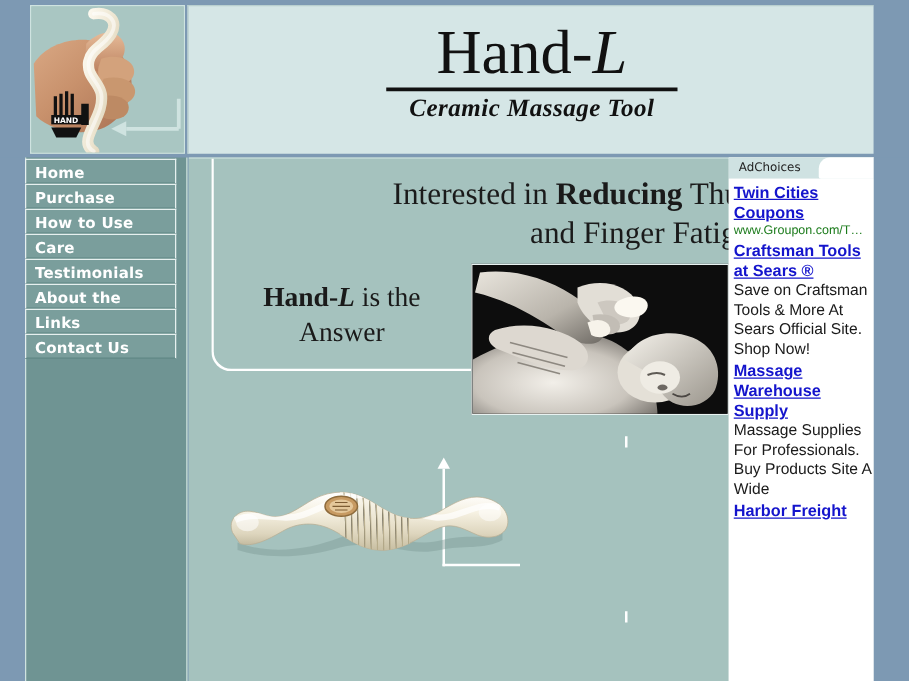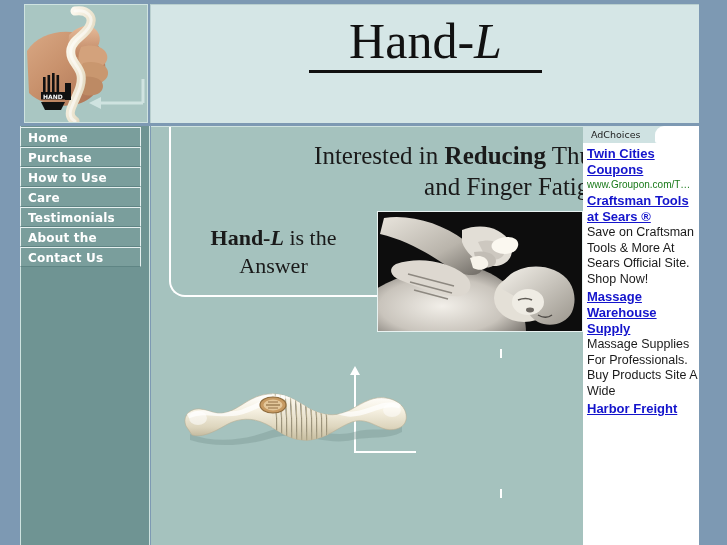--- a/index.html
+++ b/index.html
@@ -240,20 +240,21 @@
 <body>
 
 <div id="page">
 
   <div id="header-band">
 
     <div id="header-title-panel">
       <div class="brand-wrap">
         <div class="brand-main"><span>Hand-</span><span class="ital">L</span></div>
         <div class="brand-rule"></div>
+        <div class="brand-sub">Ceramic Massage Tool</div>
       </div>
     </div>
 
     <div id="logo-box">
       <svg id="logo-photo" viewBox="0 0 124 119" preserveAspectRatio="none">
         <defs>
           <linearGradient id="skin" x1="0" y1="0" x2="1" y2="1">
             <stop offset="0%" stop-color="#d9a884"></stop>
             <stop offset="45%" stop-color="#c8916c"></stop>
             <stop offset="100%" stop-color="#a97153"></stop>
@@ -320,20 +321,23 @@
       <span>How to Use</span>
     </div>
     <div class="nav-item">
       <span>Care</span>
     </div>
     <div class="nav-item">
       <span>Testimonials</span>
     </div>
     <div class="nav-item">
       <span>About the</span>
+    </div>
+    <div class="nav-item">
+      <span>Links</span>
     </div>
     <div class="nav-item">
       <span>Contact Us</span>
     </div>
   </nav>
 
   <div id="main">
     <div id="main-left-rail"></div>
     <div id="main-inner">
 

